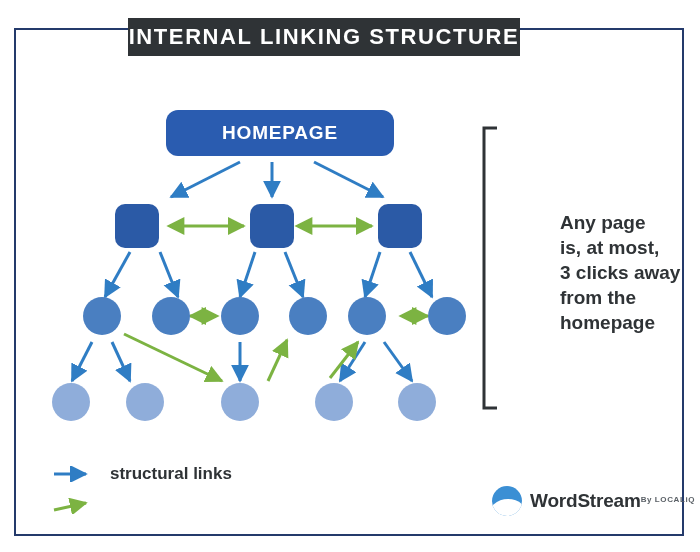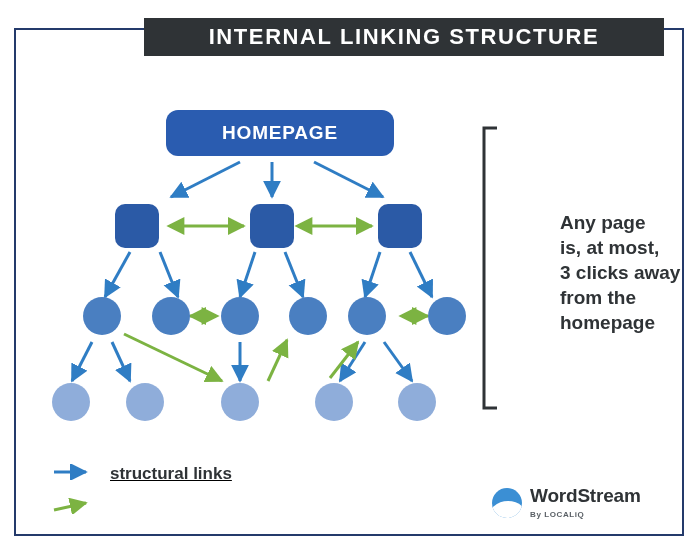--- a/index.html
+++ b/index.html
@@ -18,23 +18,23 @@
     position: absolute;
     left: 14px;
     top: 28px;
     width: 670px;
     height: 508px;
     border: 2px solid #243a6b;
     box-sizing: border-box;
   }
   #title-bar {
     position: absolute;
-    left: 144px;
+    left: 128px;
     top: 18px;
-    width: 520px;
+    width: 392px;
     height: 38px;
     background: #2f3336;
     display: flex;
     align-items: center;
     justify-content: center;
     z-index: 5;
   }
   #title-text {
     color: #ffffff;
     font-size: 22px;
@@ -100,23 +100,22 @@
   #callout-text {
     font-size: 19px;
     font-weight: bold;
     color: #2f3336;
     line-height: 1.32;
     white-space: pre-line;
   }
   .legend-row {
     position: absolute;
     display: flex;
-    align-items: flex-start;
+    align-items: center;
     z-index: 4;
-    text-decoration: underline;
   }
   #legend-structural { left: 52px; top: 464px; }
   #legend-contextual { left: 52px; top: 498px; }
   .legend-label {
     font-size: 17px;
     font-weight: bold;
     color: #2f3336;
     margin-left: 14px;
   }
   .legend-arrow { width: 44px; height: 16px; }
@@ -140,21 +139,21 @@
   #brand-mark::after {
     content: "";
     position: absolute;
     left: -4px;
     top: 13px;
     width: 40px;
     height: 18px;
     background: #ffffff;
     border-radius: 50% 50% 0 0 / 100% 100% 0 0;
   }
-  #brand-names { display: flex; flex-direction: column; line-height: 1.05; }
+  #brand-names { display: flex; line-height: 1.05; }
   #brand-name {
     font-size: 19px;
     font-weight: bold;
     color: #2f3336;
     letter-spacing: -0.2px;
   }
   #brand-sub {
     font-size: 8px;
     font-weight: bold;
     color: #5a6066;

